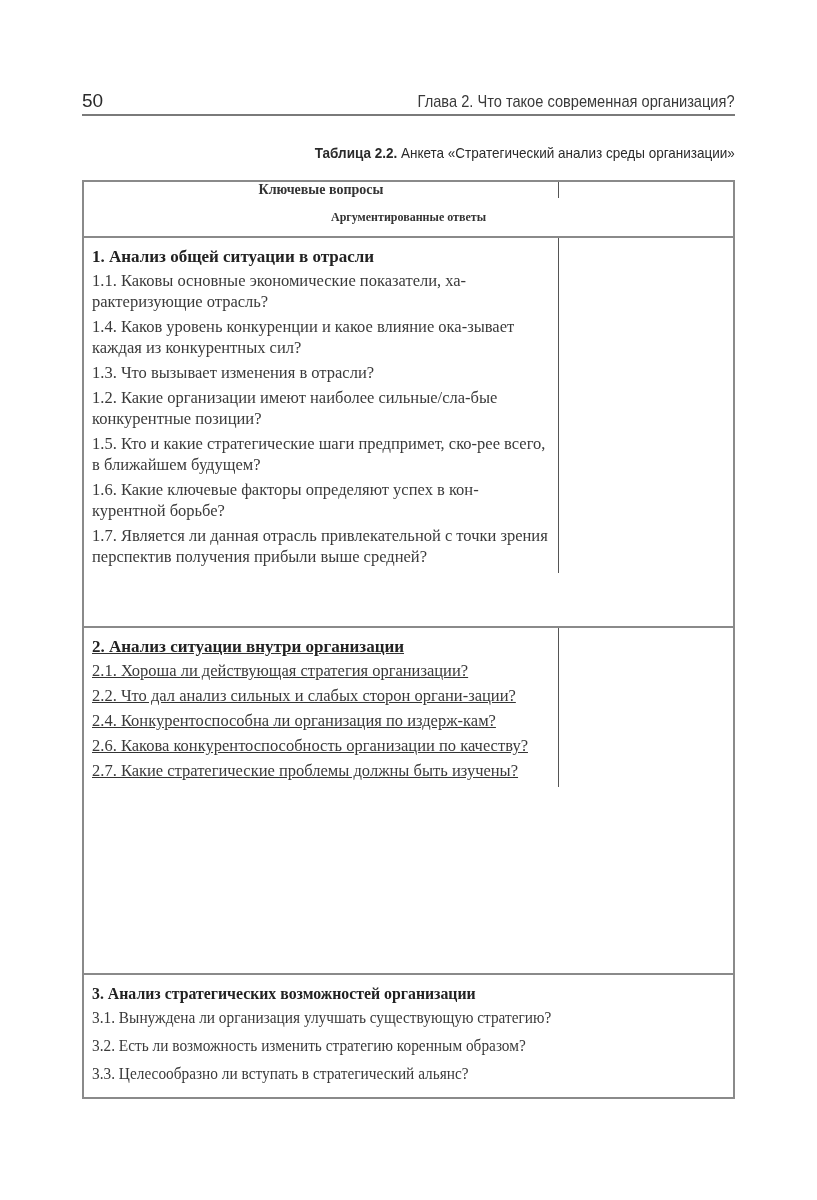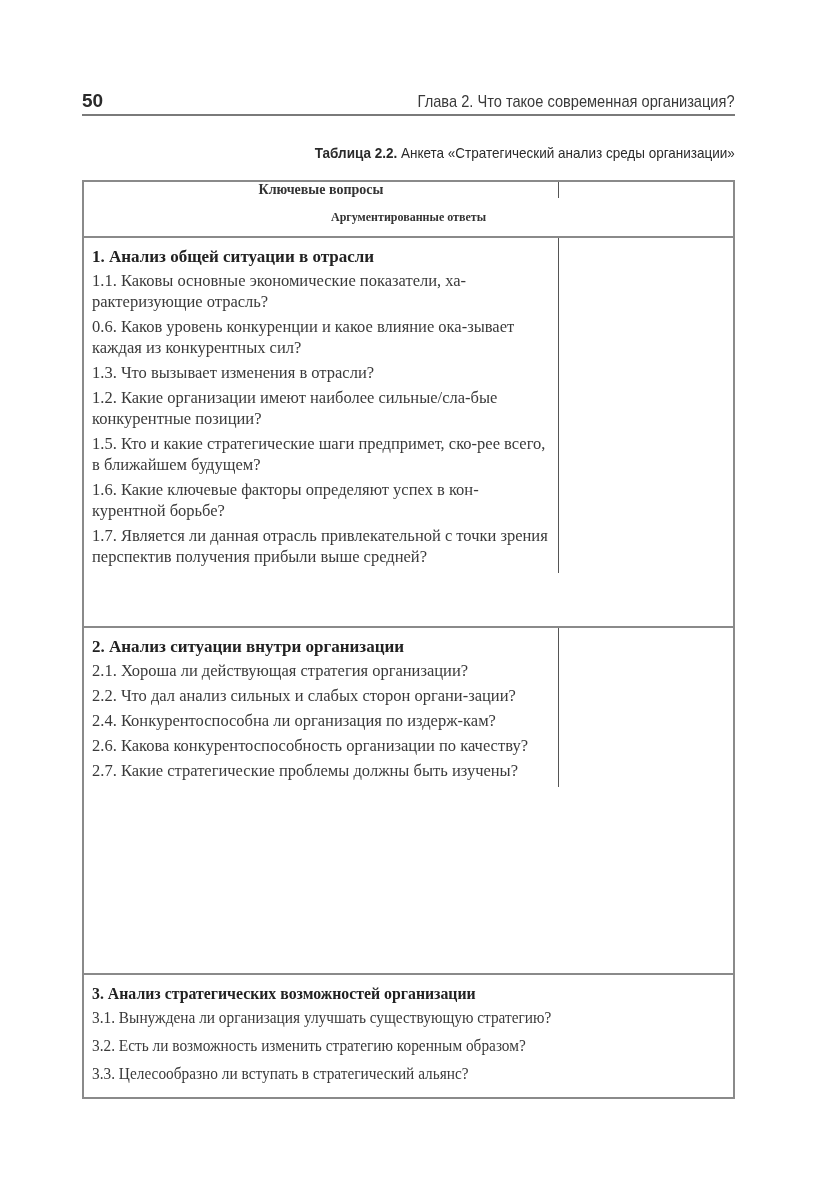--- a/index.html
+++ b/index.html
@@ -21,21 +21,21 @@
       width: 653px;
       height: 24px;
       border-bottom: 2px solid #7a7a7a;
       font-family: "Liberation Sans", sans-serif;
     }
     .page-number {
       position: absolute;
       left: 0;
       top: 0;
       font-size: 19px;
-      font-weight: bold;
+      font-weight: normal;
       color: #2a2a2a;
       line-height: 22px;
     }
     .chapter-title {
       position: absolute;
       right: 0;
       top: 1px;
       font-size: 17px;
       color: #3a3a3a;
       line-height: 22px;
@@ -111,21 +111,21 @@
       margin-bottom: 2px;
     }
     .question {
       font-size: 16.5px;
       line-height: 21px;
       color: #3a3a3a;
       margin-bottom: 4px;
     }
     .question:last-child { margin-bottom: 6px; }
     .section1 { height: 390px; gap: 31px; }
-    .section2 { height: 347px; }
+    .section2 { height: 347px; text-decoration: underline; }
     .section3 { height: 122px; }
     .section3 .cell-q {
       width: 100%;
       border-right: none;
     }
     .section3 .section-title, .section3 .question {
       transform: scaleX(0.93);
       transform-origin: left center;
       white-space: nowrap;
     }
@@ -147,21 +147,21 @@
 <div class="survey-table">
   <div class="row header-row">
     <div class="cell-q">Ключевые вопросы</div>
     <div class="cell-a">Аргументированные ответы</div>
   </div>
 
   <div class="row section1">
     <div class="cell-q">
       <div class="section-title">1. Анализ общей ситуации в отрасли</div>
       <div class="question">1.1. Каковы основные экономические показатели, ха-рактеризующие отрасль?</div>
-      <div class="question">0.6. Каков уровень конкуренции и какое влияние ока-зывает каждая из конкурентных сил?</div>
+      <div class="question">1.4. Каков уровень конкуренции и какое влияние ока-зывает каждая из конкурентных сил?</div>
       <div class="question">1.3. Что вызывает изменения в отрасли?</div>
       <div class="question">1.2. Какие организации имеют наиболее сильные/сла-бые конкурентные позиции?</div>
       <div class="question">1.5. Кто и какие стратегические шаги предпримет, ско-рее всего, в ближайшем будущем?</div>
       <div class="question">1.6. Какие ключевые факторы определяют успех в кон-курентной борьбе?</div>
       <div class="question">1.7. Является ли данная отрасль привлекательной с точки зрения перспектив получения прибыли выше средней?</div>
     </div>
     <div class="cell-a"></div>
   </div>
 
   <div class="row section2">

